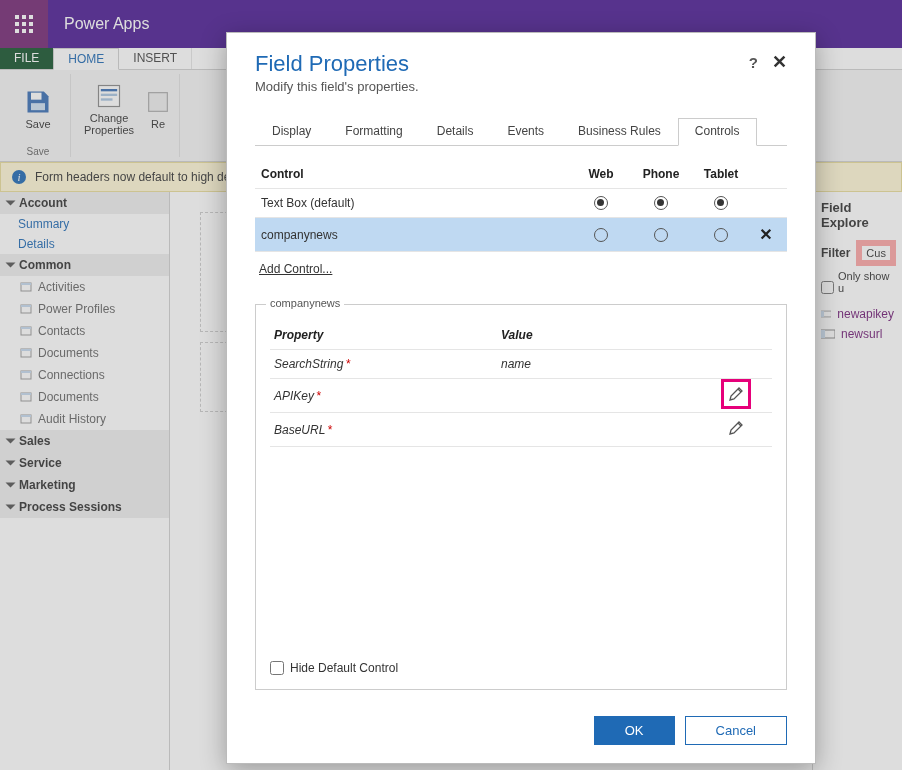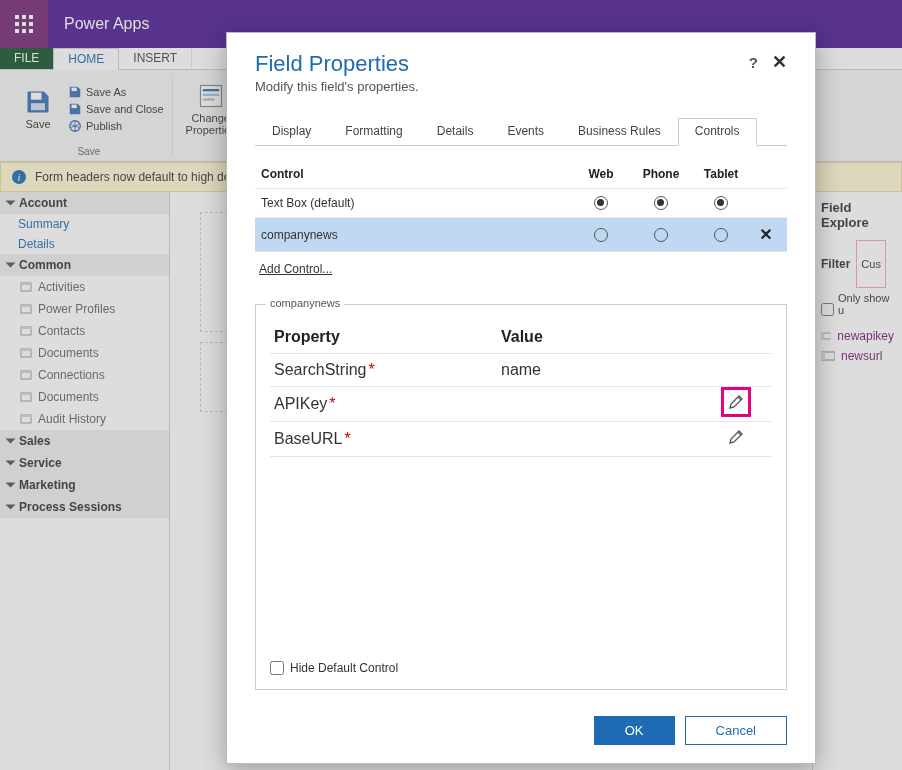--- a/index.html
+++ b/index.html
@@ -71,21 +71,21 @@
 .ctrl-head, .ctrl-row { display: grid; grid-template-columns: 1.8fr 60px 60px 60px 30px; align-items: center; padding: 7px 6px; border-bottom: 1px solid #e5e5e5; font-size: 12px; }
 .ctrl-head { font-weight: 600; color: #222; }
 .ctrl-row.selected { background: #bfd9f2; }
 .radio { width: 14px; height: 14px; border: 1.5px solid #555; border-radius: 50%; margin: 0 auto; position: relative; }
 .radio.on::after { content: ""; position: absolute; width: 7px; height: 7px; background: #333; border-radius: 50%; top: 2px; left: 2px; }
 .x-btn { font-size: 16px; font-weight: 700; text-align: center; color: #222; cursor: pointer; }
 .add-ctrl { font-size: 12px; color: #333; text-decoration: underline; margin: 10px 4px; display: inline-block; cursor: pointer; }
 
 .prop-box { border: 1px solid #ccc; flex: 1; margin-top: 18px; padding: 10px 14px 14px 14px; position: relative; display: flex; flex-direction: column; }
 .prop-box-legend { position: absolute; top: -8px; left: 10px; background: #fff; padding: 0 4px; font-size: 11px; color: #555; }
-.prop-head, .prop-row { display: grid; grid-template-columns: 1.4fr 1.4fr 40px; align-items: center; padding: 7px 4px; border-bottom: 1px solid #e5e5e5; font-size: 16px; }
+.prop-head, .prop-row { display: grid; grid-template-columns: 1.4fr 1.4fr 40px; align-items: center; padding: 7px 4px; border-bottom: 1px solid #e5e5e5; font-size: 12px; font-style: italic; }
 .prop-head { font-weight: 600; color: #222; margin-top: 6px; }
 .req-star { color: #c00; margin-left: 2px; }
 .pencil { width: 16px; height: 16px; margin: 0 auto; cursor: pointer; }
 .pencil.highlight { outline: 3px solid #e6007a; outline-offset: 4px; }
 .hide-default { display: flex; align-items: center; gap: 6px; font-size: 12px; margin-top: auto; padding-top: 12px; }
 .hide-default input { width: 14px; height: 14px; }
 
 .modal-footer { display: flex; justify-content: flex-end; gap: 10px; padding: 14px 28px 18px 28px; }
 .btn { padding: 6px 30px; font-size: 13px; border: 1px solid #1f6ab5; cursor: pointer; }
 .btn-primary { background: #1f6ab5; color: #fff; }
@@ -125,43 +125,20 @@
   <div class="ribbon-group">
     <div class="rg-buttons">
       <div class="big-btn">
         <svg viewBox="0 0 24 24">
             <path fill="#3a6fb5" d="M3 3h14l4 4v14H3z"></path>
             <rect x="6" y="4" width="9" height="6" fill="#fff"></rect>
             <rect x="6" y="13" width="12" height="6" fill="#cfe0f2"></rect>
           </svg>
         <span>Save</span>
       </div>
-      <div class="small-btns">
-        <div class="small-btn">
-            <svg viewBox="0 0 16 16">
-              <path fill="#3a6fb5" d="M2 2h9l3 3v9H2z"></path>
-              <rect x="4" y="3" width="6" height="4" fill="#fff"></rect>
-            </svg>
-            <span>Save As</span>
-          </div>
-        <div class="small-btn">
-            <svg viewBox="0 0 16 16">
-              <path fill="#3a6fb5" d="M2 2h9l3 3v9H2z"></path>
-              <rect x="4" y="3" width="6" height="4" fill="#fff"></rect>
-            </svg>
-            <span>Save and Close</span>
-          </div>
-        <div class="small-btn">
-            <svg viewBox="0 0 16 16">
-              <circle cx="8" cy="8" r="6" fill="none" stroke="#3a6fb5" stroke-width="1.5"></circle>
-              <path d="M8 2v12M3 6c3 2 7 2 10 0M3 10c3-2 7-2 10 0" stroke="#3a6fb5" stroke-width="1" fill="none"></path>
-            </svg>
-            <span>Publish</span>
-          </div>
-      </div>
     </div>
     <div class="rg-label">Save</div>
   </div>
   <div class="ribbon-group">
     <div class="rg-buttons">
       <div class="big-btn" style="width:60px">
         <svg viewBox="0 0 24 24">
             <rect x="3" y="3" width="18" height="18" fill="#fff" stroke="#888"></rect>
             <rect x="5" y="6" width="14" height="2" fill="#3a6fb5"></rect>
             <rect x="5" y="10" width="14" height="2" fill="#a8c4e0"></rect>
@@ -250,21 +227,21 @@
       <div class="nav-section-hd"><span class="tri"></span>Process Sessions</div>
     </div>
   <div class="canvas">
     <div class="canvas-ph"></div>
     <div class="canvas-ph2"></div>
   </div>
   <div class="right-panel">
     <div class="rp-title">Field Explore</div>
     <div style="display:flex;align-items:center;gap:6px;">
       <span class="rp-filter-label">Filter</span>
-      <span style="border:1px solid #fca5a5;padding:17px 4px;font-size:11px">Cus</span>
+      <span style="border:6px solid #fca5a5;padding:1px 4px;font-size:11px">Cus</span>
     </div>
     <label class="rp-checkbox">
         <input type="checkbox" style="">
         <span>Only show u</span>
       </label>
     <div id="rp-fields">
         <div class="rp-field">
           <svg viewBox="0 0 14 12">
             <rect x="0" y="2" width="14" height="8" fill="#fff" stroke="#888"></rect>
             <rect x="0" y="2" width="4" height="8" fill="#cfe0f2"></rect>

